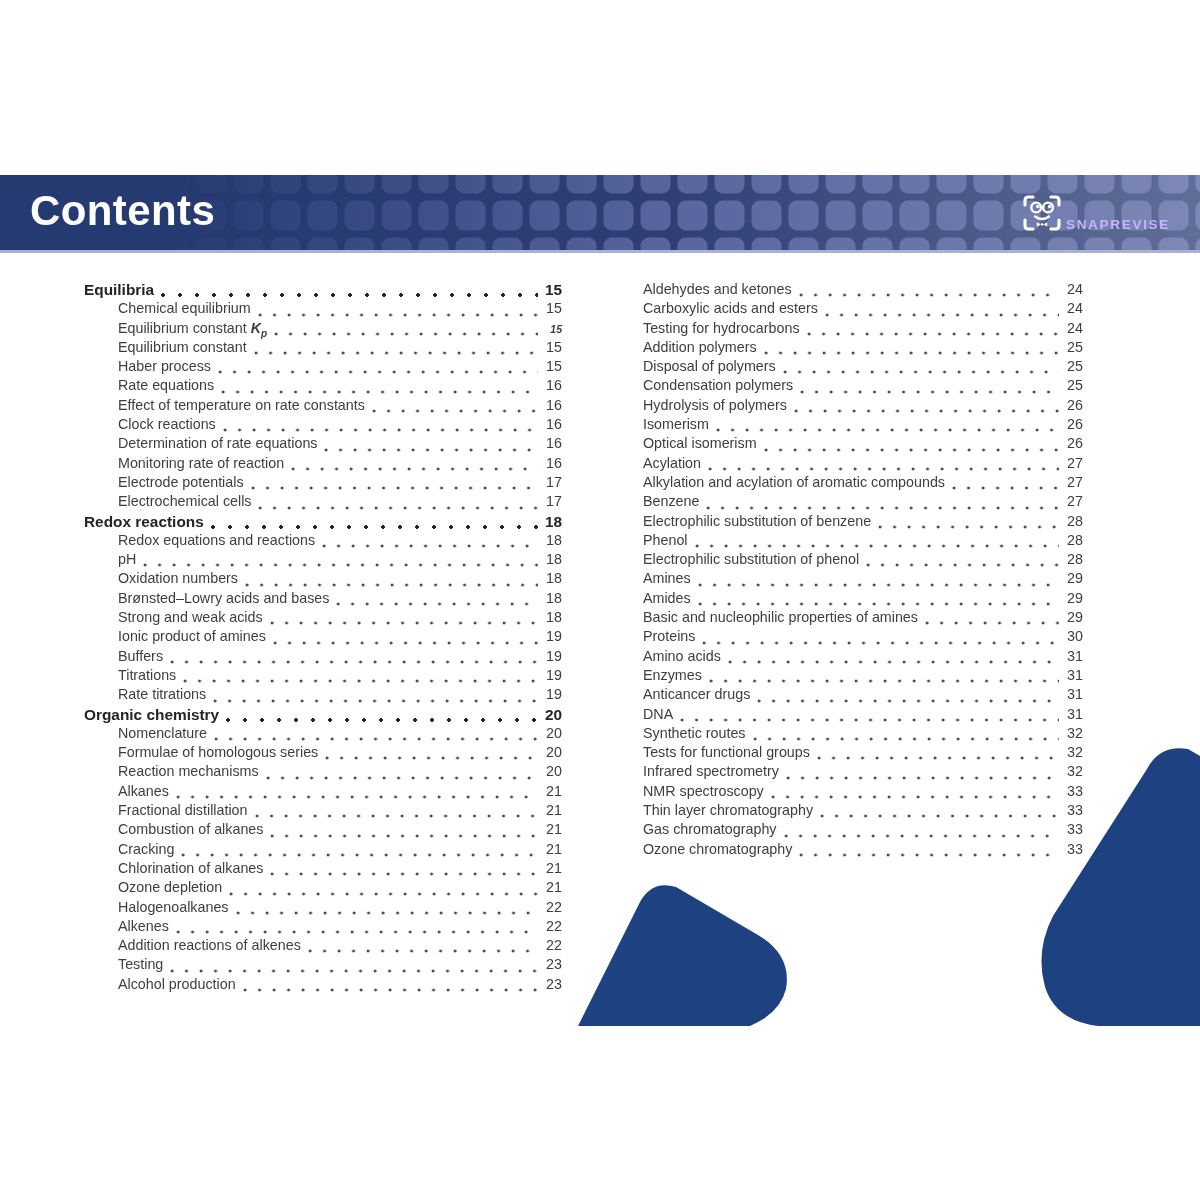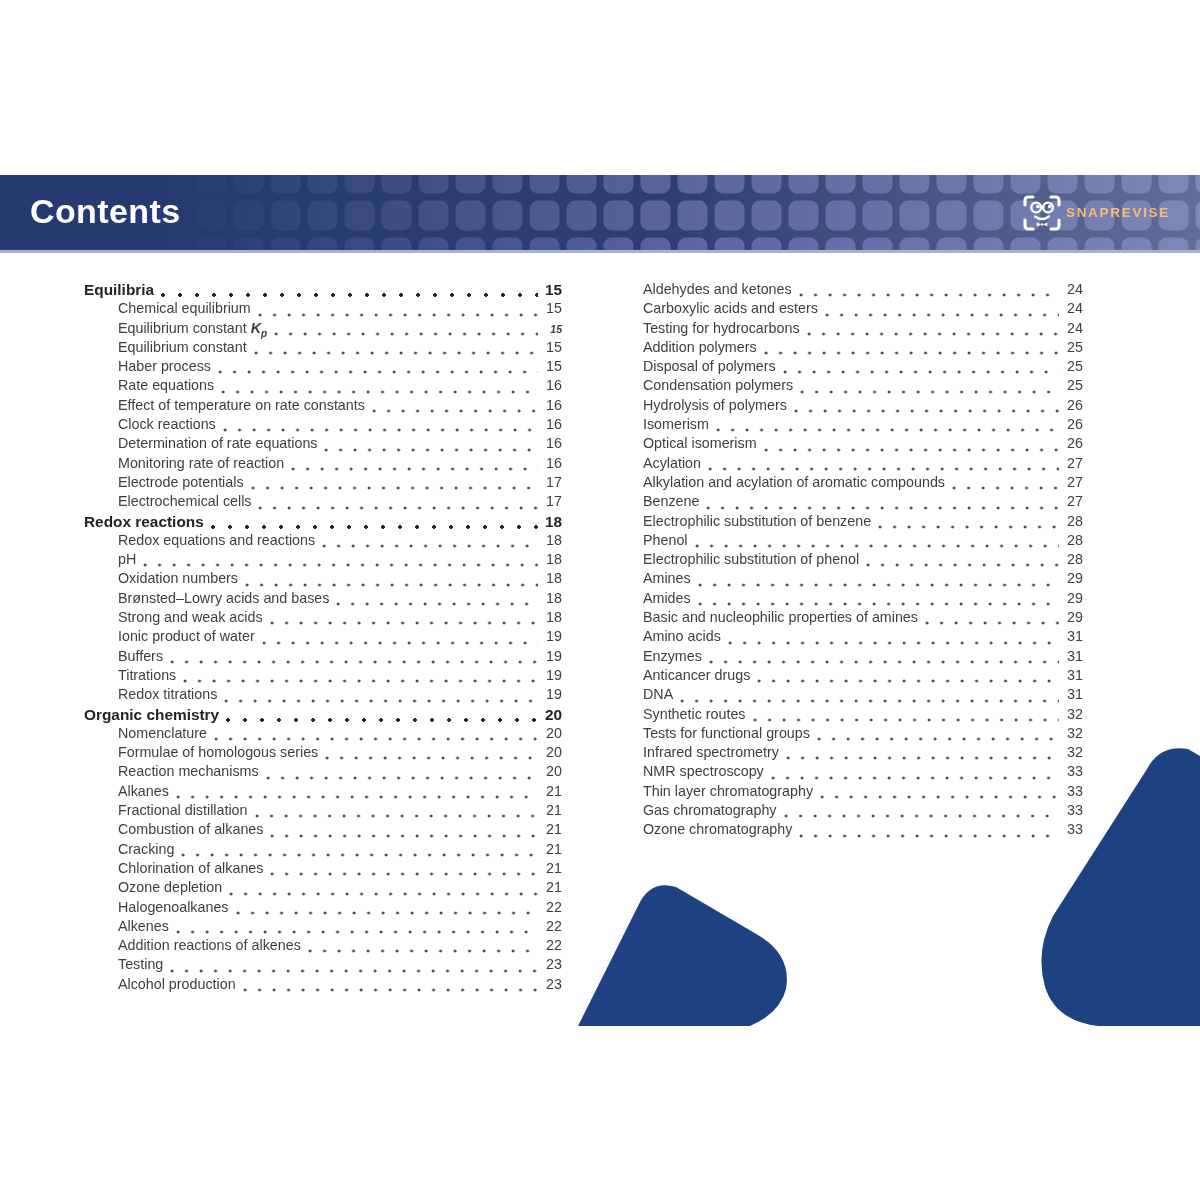--- a/index.html
+++ b/index.html
@@ -15,25 +15,25 @@
     position:absolute;top:175px;left:0;width:1200px;height:75px;
     background:var(--navy);border-bottom:3px solid var(--underline);
   }
   .header-band svg.pattern{position:absolute;left:0;top:0;width:100%;height:100%;display:block;}
   .fade-left{position:absolute;left:0;top:0;right:0;bottom:0;
     background:linear-gradient(90deg,#253A70 0%,#253A70 14%,rgba(37,58,112,0) 55%);}
   .fade-right{position:absolute;left:0;top:0;right:0;bottom:0;
     background:linear-gradient(90deg,rgba(222,227,242,0) 55%,rgba(214,220,238,0.30) 100%);}
   .page-title{
     position:absolute;left:30px;top:50%;transform:translateY(-55%);margin:0;
-    color:#ffffff;font-size:34px;font-weight:bold;letter-spacing:0.4px;z-index:3;
+    color:#ffffff;font-size:42px;font-weight:bold;letter-spacing:0.4px;z-index:3;
   }
   .brand{
     position:absolute;right:30px;top:50%;transform:translateY(-50%);
-    display:flex;align-items:center;gap:4px;color:#fdba74;z-index:3;
+    display:flex;align-items:flex-end;gap:4px;color:#c4b5fd;z-index:3;
   }
   .brand-name{font-size:13.5px;font-weight:bold;letter-spacing:1.7px;}
 
   .toc-col{position:absolute;top:281px;}
   #col-left{left:84px;width:478px;}
   #col-right{left:643px;width:440px;}
 
   .toc-row{display:flex;align-items:baseline;height:19.3px;font-size:14.3px;color:var(--ink);}
   .toc-row.hdr{font-weight:bold;color:var(--ink-bold);font-size:15.4px;}
   #col-left .toc-row.entry{padding-left:34px;}
@@ -183,36 +183,36 @@
       <span class="label">Brønsted–Lowry acids and bases</span>
       <span class="leader"></span>
       <span class="pagenum">18</span>
     </div>
     <div class="toc-row entry">
       <span class="label">Strong and weak acids</span>
       <span class="leader"></span>
       <span class="pagenum">18</span>
     </div>
     <div class="toc-row entry">
-      <span class="label">Ionic product of water</span>
+      <span class="label">Ionic product of amines</span>
       <span class="leader"></span>
       <span class="pagenum">19</span>
     </div>
     <div class="toc-row entry">
       <span class="label">Buffers</span>
       <span class="leader"></span>
       <span class="pagenum">19</span>
     </div>
     <div class="toc-row entry">
       <span class="label">Titrations</span>
       <span class="leader"></span>
       <span class="pagenum">19</span>
     </div>
     <div class="toc-row entry">
-      <span class="label">Redox titrations</span>
+      <span class="label">Rate titrations</span>
       <span class="leader"></span>
       <span class="pagenum">19</span>
     </div>
     <div class="toc-row hdr">
       <span class="label">Organic chemistry</span>
       <span class="leader"></span>
       <span class="pagenum">20</span>
     </div>
     <div class="toc-row entry">
       <span class="label">Nomenclature</span>
@@ -368,20 +368,25 @@
     </div>
     <div class="toc-row entry">
       <span class="label">Amides</span>
       <span class="leader"></span>
       <span class="pagenum">29</span>
     </div>
     <div class="toc-row entry">
       <span class="label">Basic and nucleophilic properties of amines</span>
       <span class="leader"></span>
       <span class="pagenum">29</span>
+    </div>
+    <div class="toc-row entry">
+      <span class="label">Proteins</span>
+      <span class="leader"></span>
+      <span class="pagenum">30</span>
     </div>
     <div class="toc-row entry">
       <span class="label">Amino acids</span>
       <span class="leader"></span>
       <span class="pagenum">31</span>
     </div>
     <div class="toc-row entry">
       <span class="label">Enzymes</span>
       <span class="leader"></span>
       <span class="pagenum">31</span>

